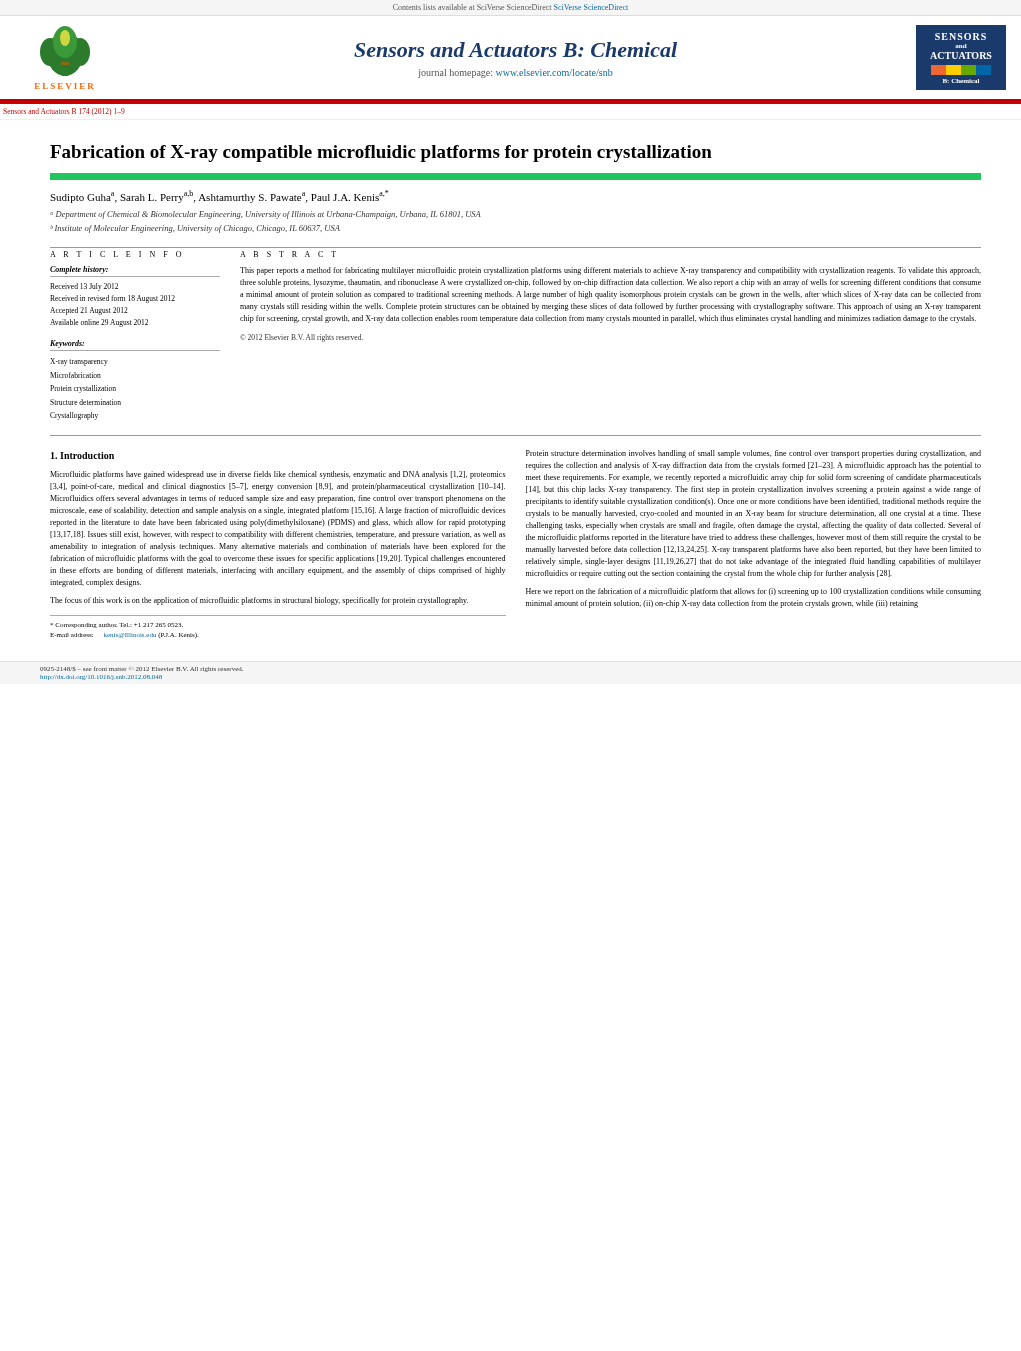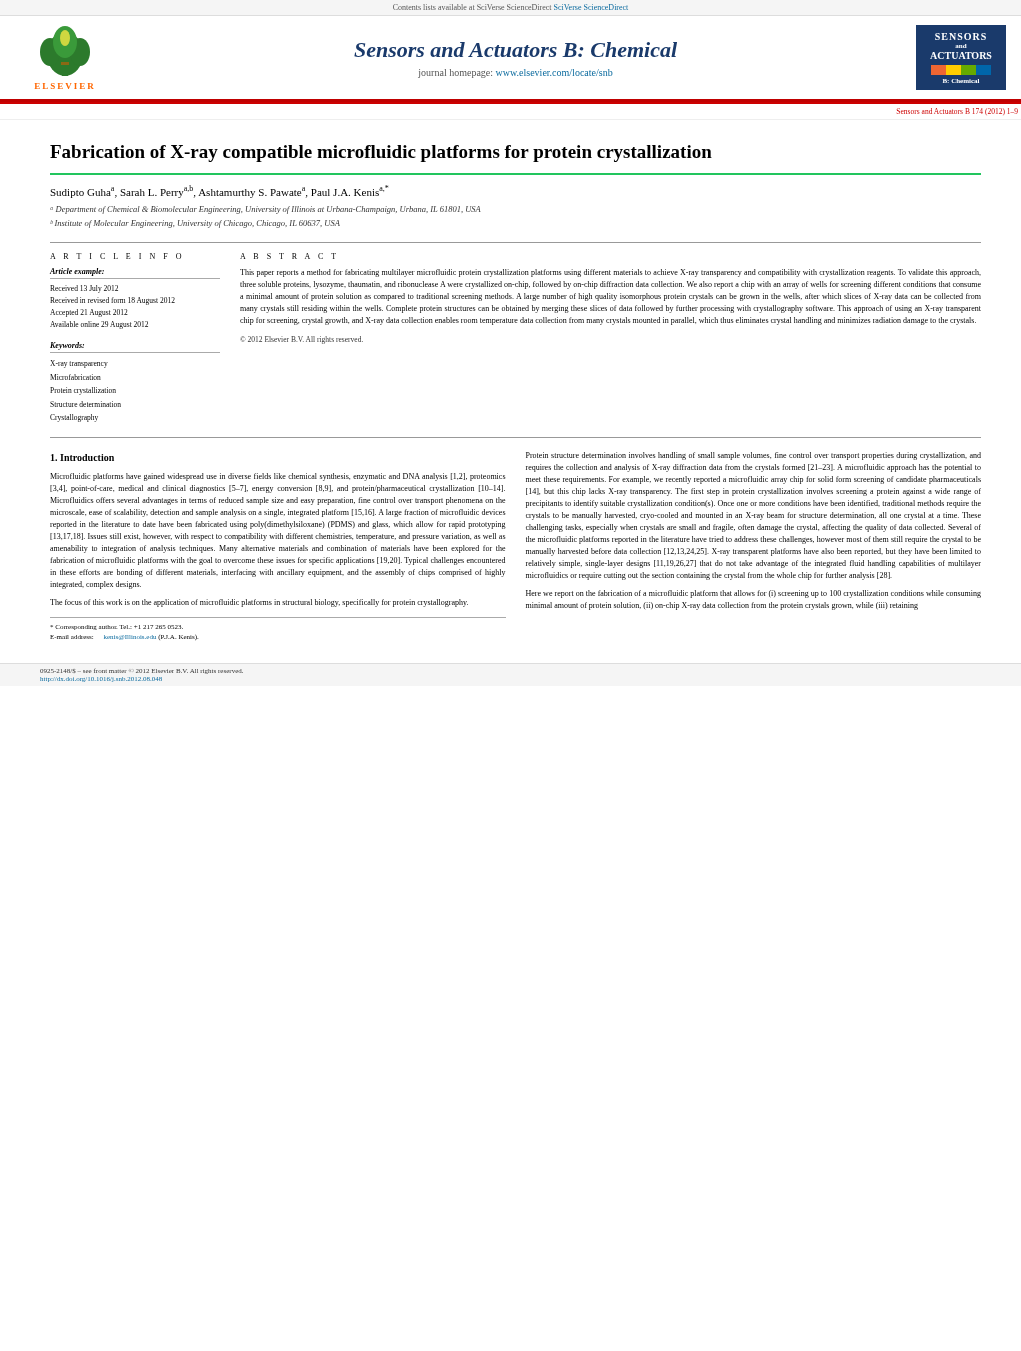--- a/index.html
+++ b/index.html
@@ -105,21 +105,21 @@
       padding: 20px 40px 20px 50px;
     }
 
     
     .article-title {
       font-size: 19px;
       font-weight: bold;
       color: #000;
       line-height: 1.3;
       margin-bottom: 10px;
-      border-bottom: 2px solid #22c55e;
+      border-bottom: 7px solid #22c55e;
       padding-bottom: 8px;
     }
 
     
     .authors {
       font-size: 11px;
       margin-bottom: 6px;
     }
     .authors sup { font-size: 8px; }
 
@@ -131,21 +131,21 @@
       margin-bottom: 12px;
       line-height: 1.4;
     }
     .affiliations .affil-line { margin-bottom: 2px; }
 
     
     .two-col {
       display: flex;
       gap: 20px;
       border-top: 1px solid #999;
-      padding-top: 9px;
+      padding-top: 2px;
     }
     .left-col {
       width: 170px;
       min-width: 170px;
       font-size: 8px;
     }
     .right-col {
       flex: 1;
       font-size: 8.5px;
     }
@@ -301,21 +301,21 @@
         <div class="logo-bar-seg" style="background:#6a0;"></div>
         <div class="logo-bar-seg" style="background:#06a;"></div>
       </div>
       <div style="font-size:7px; margin-top:2px;">B: Chemical</div>
     </div>
   </div>
 
   <div style="height:3px;background:#c00000;"></div>
 </div>
 
-<div style="font-size:7.5px;color:#c00;text-align:right;padding:3px;border-bottom:1px solid #eee;">
+<div style="font-size:7.5px;color:#c00;text-align:left;padding:3px;border-bottom:1px solid #eee;">
   <span>Sensors and Actuators B 174 (2012) 1–9</span>
 </div>
 
 <div class="article-content">
 
   <div class="article-title">Fabrication of X-ray compatible microfluidic platforms for protein crystallization</div>
 
   <div class="authors">
     <span>Sudipto Guha<sup>a</sup>, Sarah L. Perry<sup>a,b</sup>, Ashtamurthy S. Pawate<sup>a</sup>, Paul J.A. Kenis<sup>a,</sup><sup>*</sup></span>
   </div>
@@ -323,21 +323,21 @@
   <div class="affiliations">
     <div class="affil-line">ᵃ Department of Chemical &amp; Biomolecular Engineering, University of Illinois at Urbana-Champaign, Urbana, IL 61801, USA</div>
     <div class="affil-line">ᵇ Institute of Molecular Engineering, University of Chicago, Chicago, IL 60637, USA</div>
   </div>
 
   <div class="two-col">
 
     <div class="left-col">
       <div class="section-header">A R T I C L E   I N F O</div>
 
-      <div class="article-info-label">Article example:</div>
+      <div class="article-info-label">Complete history:</div>
       <div class="article-info-row">Received 13 July 2012</div>
       <div class="article-info-row">Received in revised form 18 August 2012</div>
       <div class="article-info-row">Accepted 21 August 2012</div>
       <div class="article-info-row">Available online 29 August 2012</div>
 
       <div class="keywords-label">Keywords:</div>
       <div class="keywords-list">
         <div>X-ray transparency</div>
         <div>Microfabrication</div>
         <div>Protein crystallization</div>

